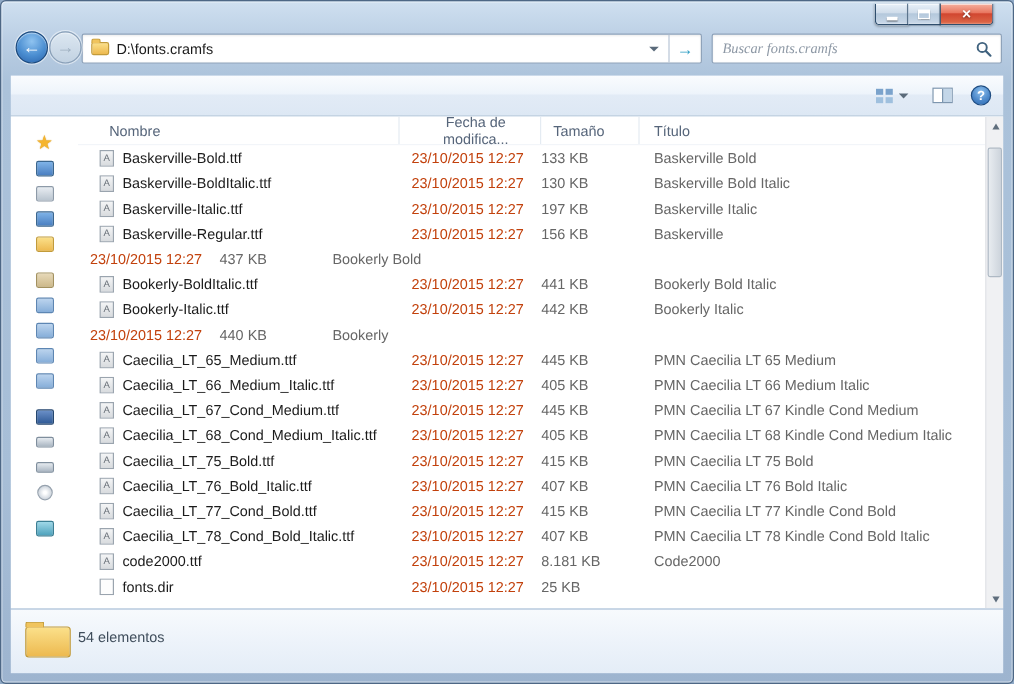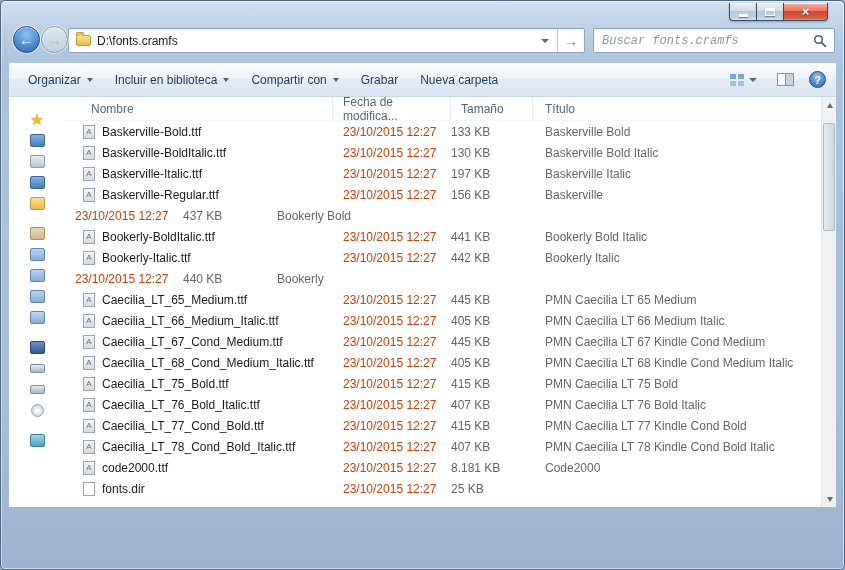--- a/index.html
+++ b/index.html
@@ -44,21 +44,21 @@
   .addr-caret{margin-right:8px;}
   .go-btn{width:27px;height:100%;border-left:1px solid #b8c6d6;display:flex;align-items:center;justify-content:center;color:#2f9fc4;font-weight:bold;font-size:14px;}
   .mini-folder{width:15px;height:11px;margin-left:7px;flex:0 0 auto;}
   .folder-shape{position:relative;background:linear-gradient(180deg,#fbe08a 0%,#edb94f 100%);border:1px solid #c29b3a;border-radius:2px;}
   .folder-shape::before{content:"";position:absolute;top:-4px;left:-1px;width:45%;height:3px;background:#f0c45e;border:1px solid #c29b3a;border-bottom:none;border-radius:2px 2px 0 0;}
   .searchbox{
     position:absolute;left:592px;top:27px;width:242px;height:25px;background:#fff;
     border:1px solid #8fa3ba;border-radius:2px;display:flex;align-items:center;
     box-shadow:inset 0 1px 2px rgba(0,0,0,.08);
   }
-  .search-input{flex:1;border:none;outline:none;background:transparent;font-family:Liberation Mono, monospace;font-size:12px;font-style:italic;color:#333;padding:0 4px 0 8px;min-width:0;}
+  .search-input{flex:1;border:none;outline:none;background:transparent;font-family:Liberation Serif, serif;font-size:12px;font-style:italic;color:#333;padding:0 4px 0 8px;min-width:0;}
   .search-input::placeholder{color:#8d98a5;font-style:italic;}
   .search-svg{flex:0 0 auto;margin-right:7px;}
   
   .toolbar{
     position:absolute;left:8px;right:8px;top:62px;height:34px;
     background:linear-gradient(180deg,#fafcfe 0%,#eef4fb 45%,#e2ebf6 50%,#dde8f4 100%);
     border-bottom:1px solid #c9d6e4;display:flex;align-items:center;padding:0 10px 0 8px;
   }
   .tb-left{display:flex;align-items:center;height:100%;}
   .tb-item{display:flex;align-items:center;padding:0 11px;height:24px;border-radius:3px;color:#1d3a5f;font-size:12px;cursor:default;}
@@ -82,21 +82,21 @@
   .si.gray{background:linear-gradient(180deg,#e8edf2,#b9c4cf);border:1px solid #8d9aa8;}
   .si.folder{background:linear-gradient(180deg,#fbe08a,#edb94f);border:1px solid #c29b3a;}
   .si.libfolder{background:linear-gradient(180deg,#e7d9b9,#cdb98a);border:1px solid #a3915f;}
   .si.lib{background:linear-gradient(180deg,#bcd4ee,#86aed9);border:1px solid #5d86b3;}
   .si.monitor{background:linear-gradient(180deg,#6b90c8,#2f5a96);border:1px solid #24466f;}
   .si.drive{height:9px;background:linear-gradient(180deg,#e6ebf0,#aab6c2);border:1px solid #7f8e9d;}
   .si.disc{width:13px;height:13px;border-radius:50%;background:radial-gradient(circle,#ffffff 15%,#cfd6de 70%);border:1px solid #97a2ae;}
   .si.net{background:linear-gradient(180deg,#9fd8e8,#4fa3bd);border:1px solid #3b7f94;}
   
   .listarea{position:relative;flex:1;padding-right:15px;overflow:hidden;}
-  .lheader{display:flex;height:24px;align-items:center;font-size:12px;color:#56657a;border-bottom:1px solid #f2f5f9;}
+  .lheader{display:flex;height:24px;align-items:center;font-size:12px;color:#56657a;border-bottom:1px solid #f2f5f9;text-align:center;}
   .hc{height:100%;display:flex;align-items:center;border-right:1px solid #e4ebf2;}
   .hc.c-name{width:268px;padding-left:26px;}
   .hc.c-date{width:118px;padding-left:10px;}
   .hc.c-size{width:82px;padding-left:10px;}
   .hc.c-title{flex:1;padding-left:12px;border-right:none;}
   .rows{display:flex;flex-direction:column;}
   .row{display:flex;height:21px;align-items:center;font-size:12px;cursor:default;}
   .cell{overflow:hidden;white-space:nowrap;}
   .cell.c-name{width:268px;display:flex;align-items:center;gap:7px;padding-left:18px;color:#1b1b1b;text-align:right;}
   .cell.c-date{width:118px;padding-left:10px;color:#c2410c;}
@@ -159,42 +159,20 @@
 
   <div class="searchbox">
     <input class="search-input" placeholder="Buscar fonts.cramfs" style="">
     <svg class="search-svg" width="14" height="14" viewBox="0 0 14 14">
       <circle cx="5.5" cy="5.5" r="3.8" fill="none" stroke="#41637f" stroke-width="1.6"></circle>
       <line x1="8.6" y1="8.6" x2="12.4" y2="12.4" stroke="#41637f" stroke-width="1.8" stroke-linecap="round"></line>
     </svg>
   </div>
 
   <div class="toolbar">
-    <div class="tb-left">
-
-        <div class="tb-item drop">
-          <span class="tb-label">Organizar</span>
-        </div>
-
-        <div class="tb-item drop">
-          <span class="tb-label">Incluir en biblioteca</span>
-        </div>
-
-        <div class="tb-item drop">
-          <span class="tb-label">Compartir con</span>
-        </div>
-
-        <div class="tb-item">
-          <span class="tb-label">Grabar</span>
-        </div>
-
-        <div class="tb-item">
-          <span class="tb-label">Nueva carpeta</span>
-        </div>
-      </div>
     <div class="tb-right">
       <div class="tb-icon-btn">
         <span class="views-ico"></span>
         <span class="caret"></span>
       </div>
       <div class="tb-icon-btn">
         <span class="preview-ico"></span>
       </div>
       <div class="help-btn">
         <span>?</span>
@@ -467,14 +445,18 @@
           <span class="tri-up"></span>
         </div>
         <div class="sthumb"></div>
         <div class="sarrow down">
           <span class="tri-down"></span>
         </div>
       </div>
     </div>
   </div>
 
+  <div class="statusbar">
+    <div class="big-folder folder-shape"></div>
+    <div class="count">54 elementos</div>
+  </div>
 
 </div>
 
 </body></html>

